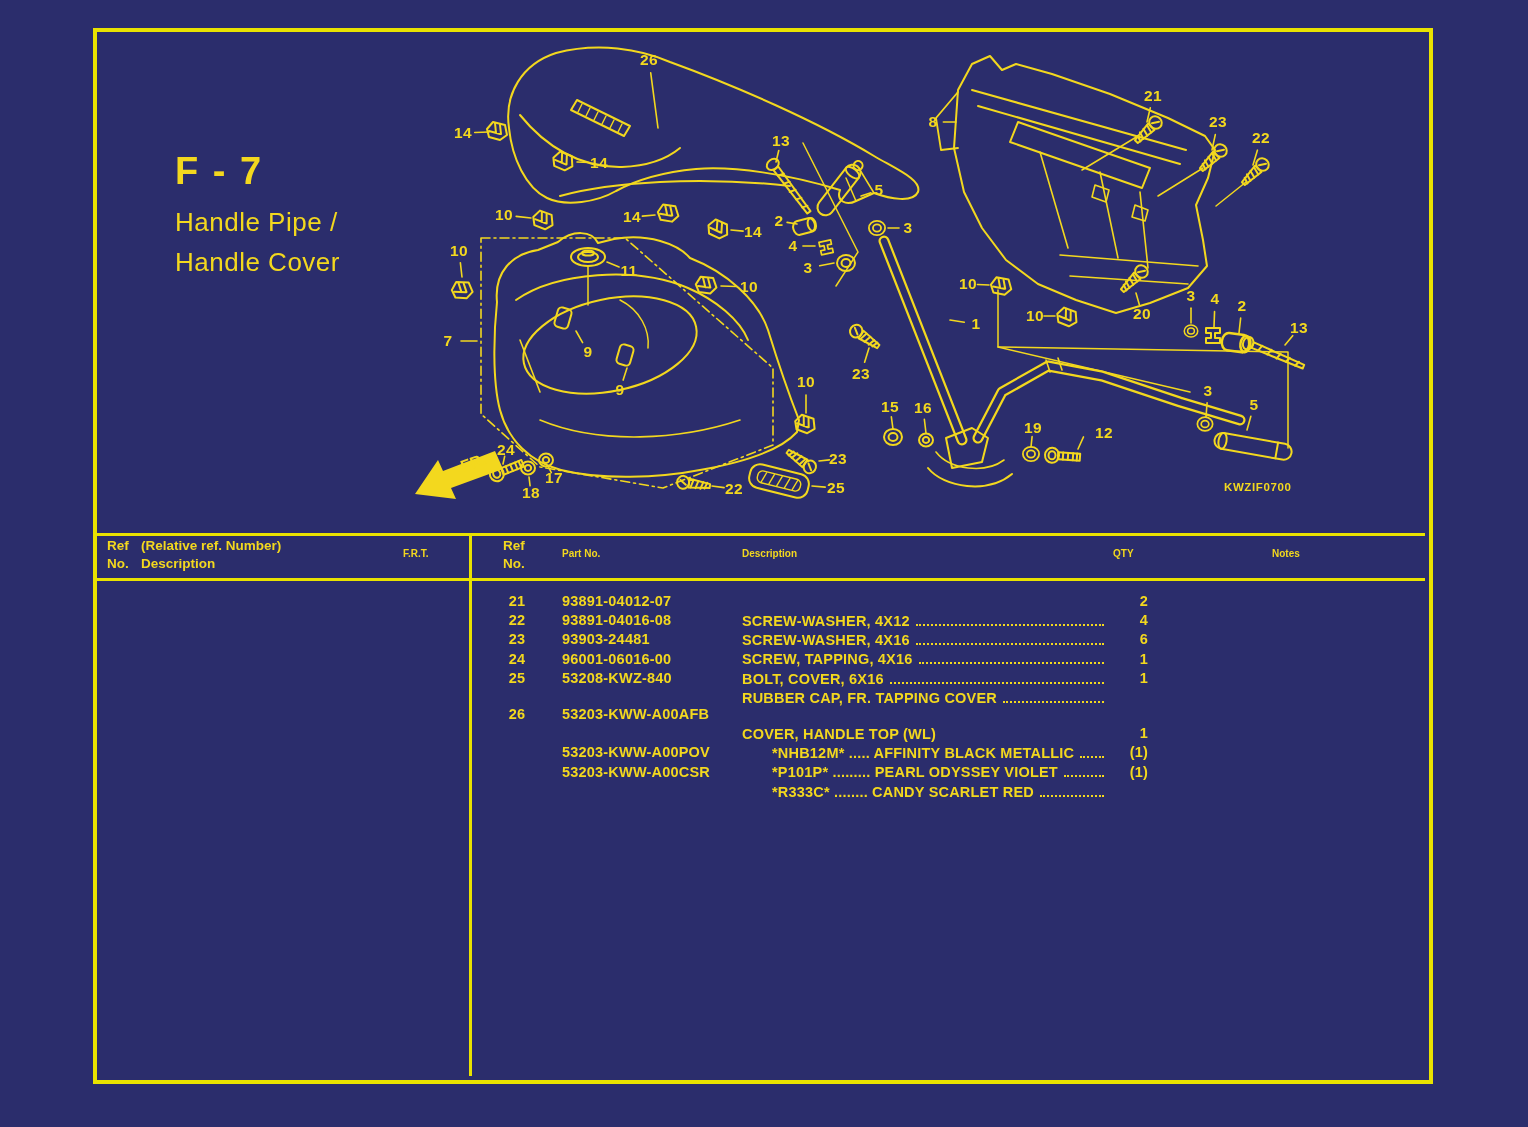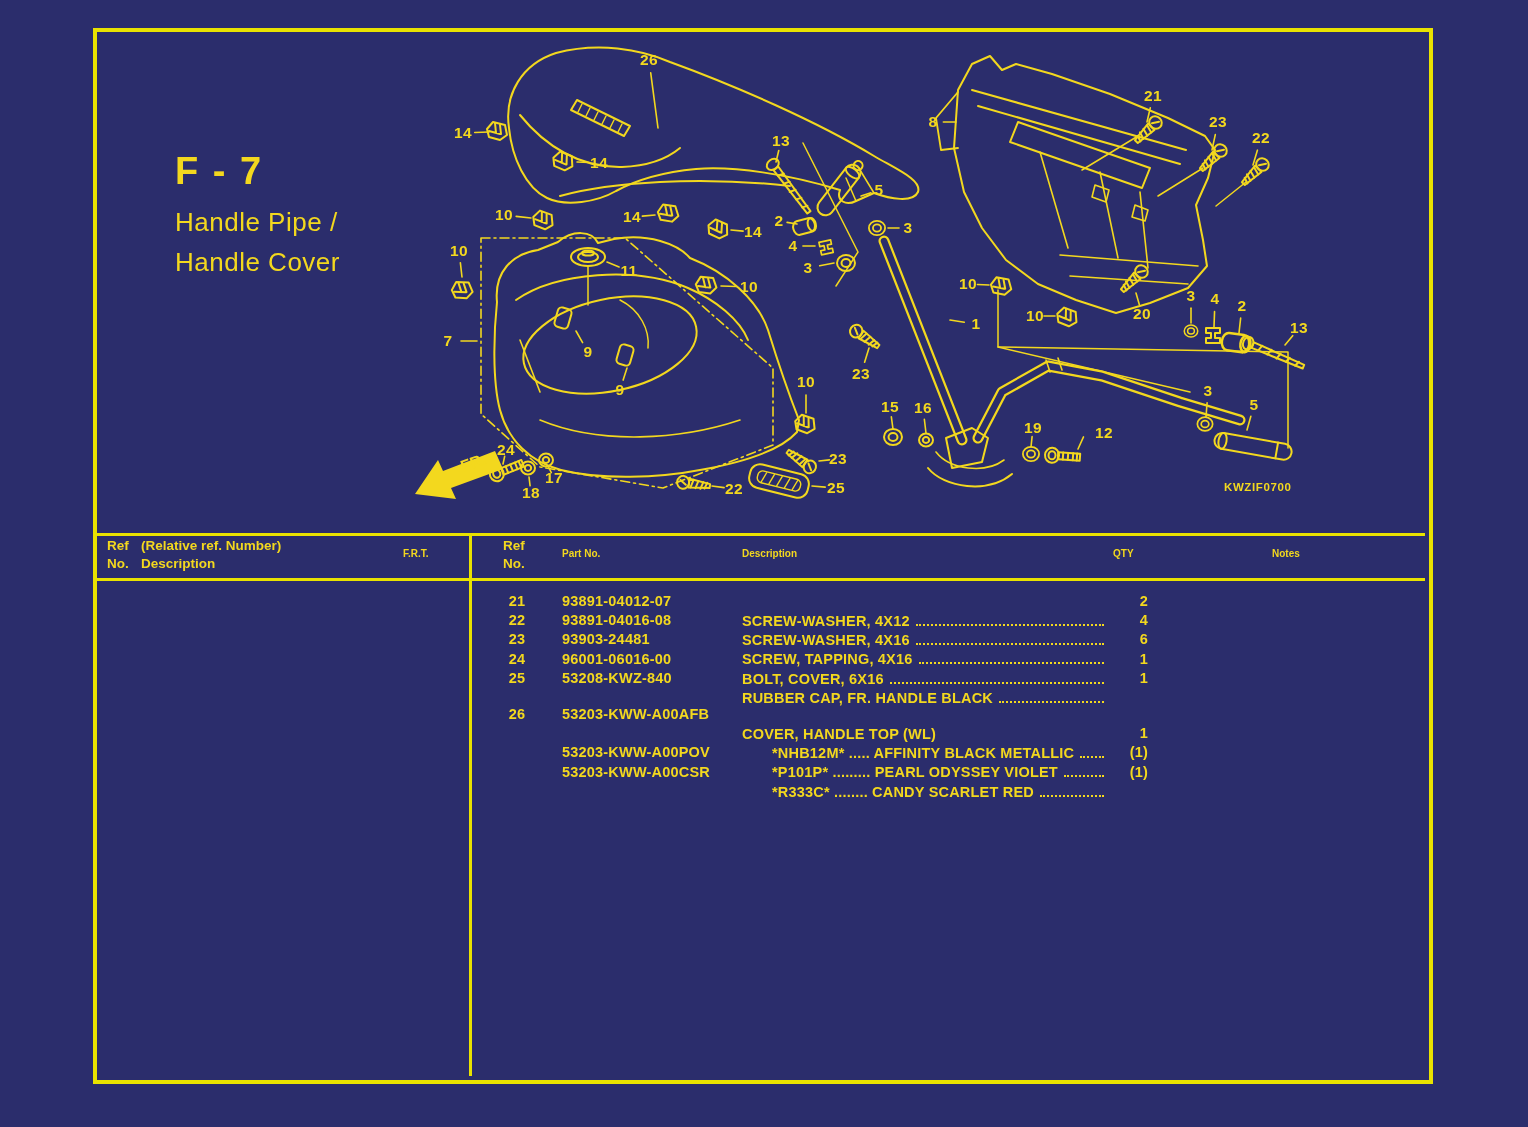--- a/index.html
+++ b/index.html
@@ -376,21 +376,21 @@
       <span class="dtext">BOLT, COVER, 6X16</span>
       <span class="dots"></span>
     </span>
     <span class="c-qty">1</span>
     <span class="c-notes"></span>
   </div>
     <div class="prow">
     <span class="c-ref">25</span>
     <span class="c-part">53208-KWZ-840</span>
     <span class="c-desc">
-      <span class="dtext">RUBBER CAP, FR. HANDLE BLACK</span>
+      <span class="dtext">RUBBER CAP, FR. TAPPING COVER</span>
       <span class="dots"></span>
     </span>
     <span class="c-qty">1</span>
     <span class="c-notes"></span>
   </div>
     <div class="prow gap">
     <span class="c-ref">26</span>
     <span class="c-part">53203-KWW-A00AFB</span>
     <span class="c-desc noleader">
       <span class="dtext">COVER, HANDLE TOP (WL)</span>

